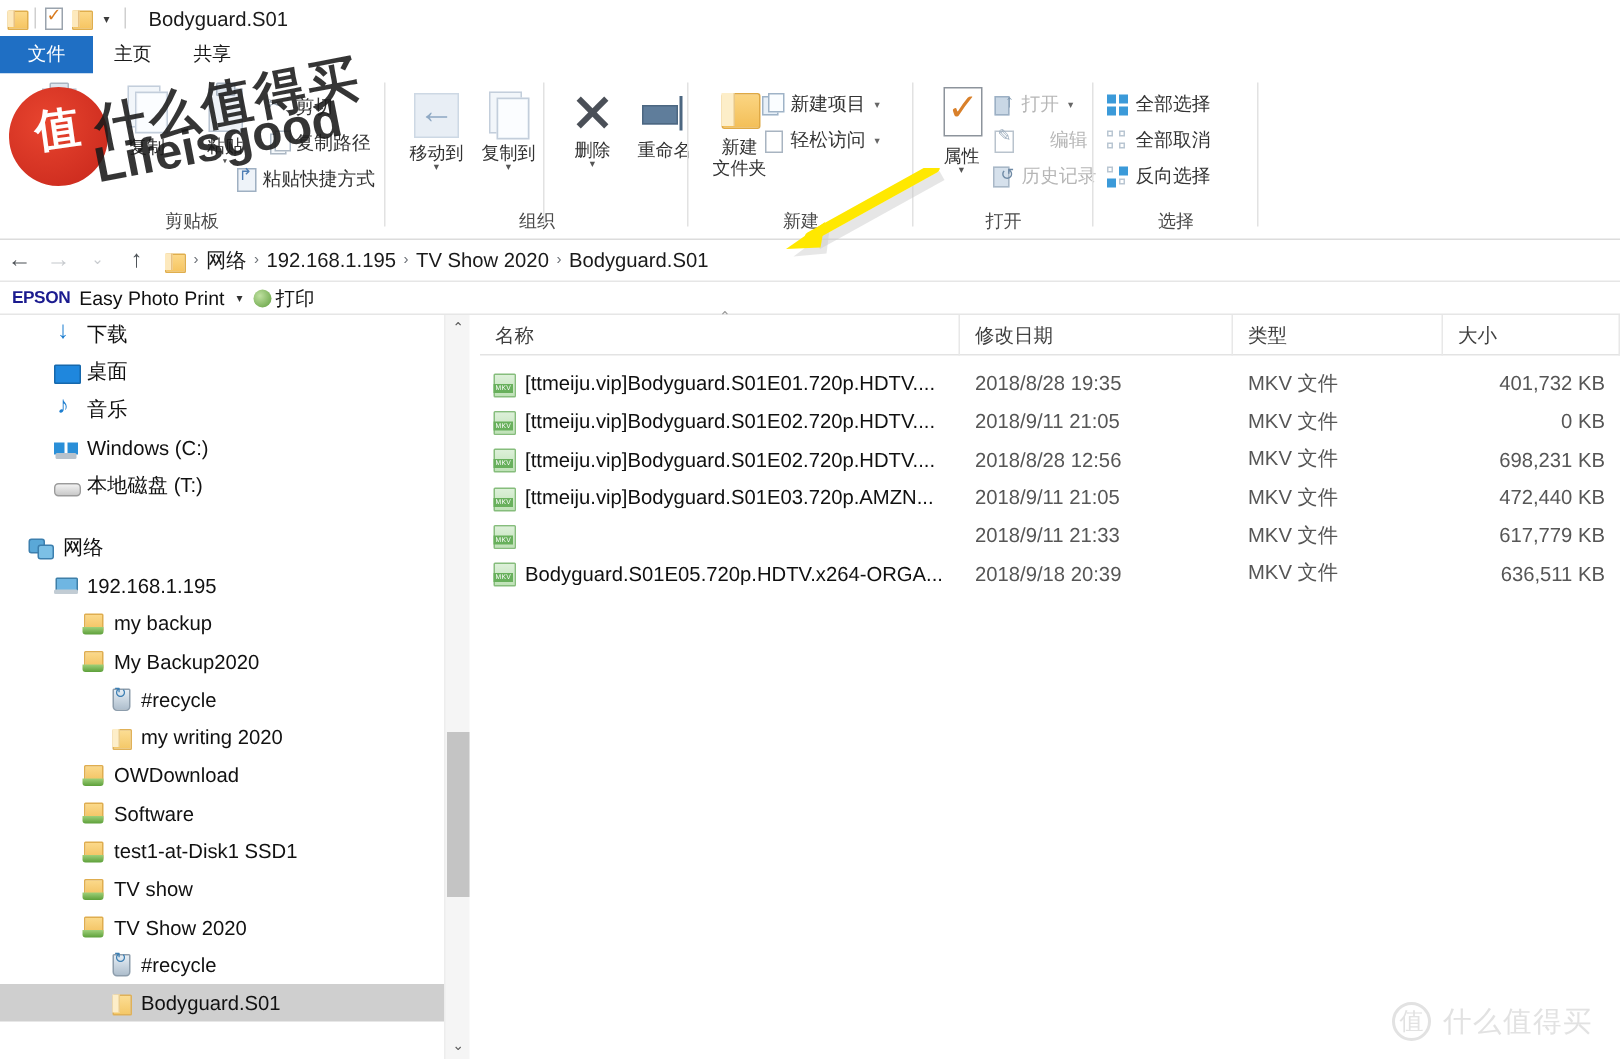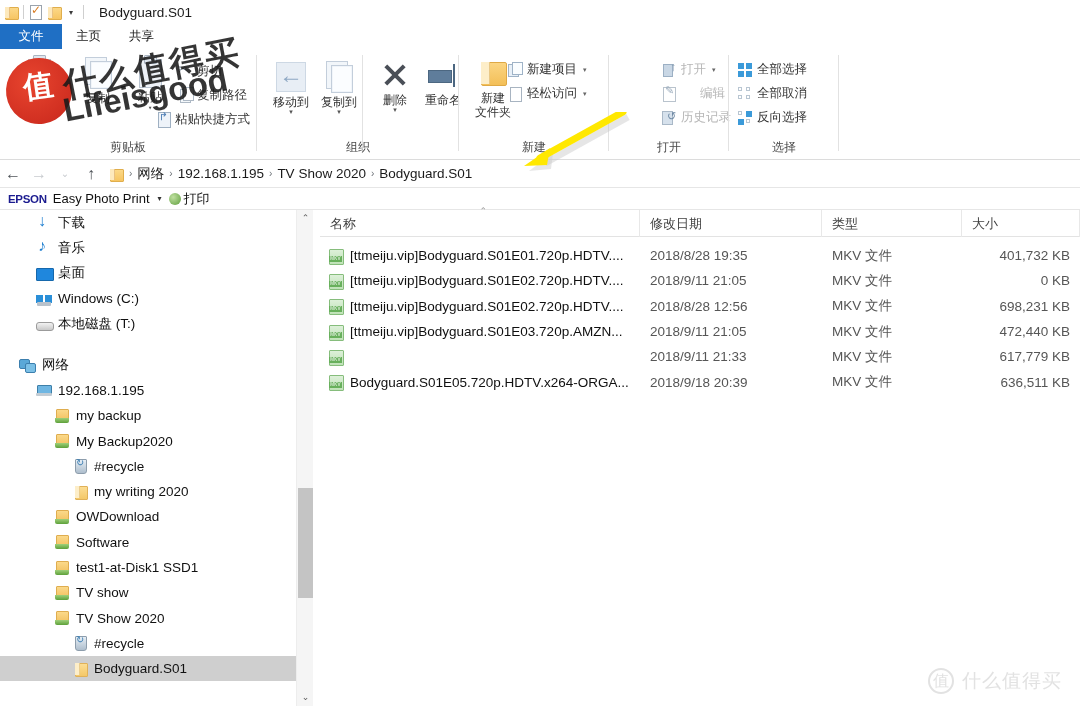--- a/index.html
+++ b/index.html
@@ -555,20 +555,25 @@
       <div class="smallbtn" style="left:48px; top:36px;">
         <span class="ic ic-sm ic-easyaccess"></span>
         <span>轻松访问</span>
         <span class="cv">▾</span>
       </div>
       <div class="glabel">新建</div>
     </div>
     <div class="gdiv" style="left:608px;"></div>
 
     <div class="rgroup" style="left:610px; width:118px;">
+      <div class="bigbtn" style="left:4px; top:8px;">
+        <span class="ic ic-props"></span>
+        <span class="lbl">属性</span>
+        <span class="dd">▾</span>
+      </div>
       <div class="smallbtn dis" style="left:52px; top:12px;">
         <span class="ic ic-sm ic-open"></span>
         <span>打开</span>
         <span class="cv">▾</span>
       </div>
       <div class="smallbtn dis" style="left:52px; top:36px;gap:23px;">
         <span class="ic ic-sm ic-edit"></span>
         <span>编辑</span>
       </div>
       <div class="smallbtn dis" style="left:52px; top:60px;">
@@ -639,27 +644,27 @@
   </div>
 
   <div class="navpane" id="navpane">
       <div class="navrow">
         <span style="width: 36px; flex: 0 0 auto;"></span>
         <span class="nic nic-dl"></span>
         <span class="nlabel">下载</span>
       </div>
       <div class="navrow">
         <span style="width: 36px; flex: 0 0 auto;"></span>
+        <span class="nic nic-desktop"></span>
+        <span class="nlabel">桌面</span>
+      </div>
+      <div class="navrow">
+        <span style="width: 36px; flex: 0 0 auto;"></span>
         <span class="nic nic-music"></span>
         <span class="nlabel">音乐</span>
-      </div>
-      <div class="navrow">
-        <span style="width: 36px; flex: 0 0 auto;"></span>
-        <span class="nic nic-desktop"></span>
-        <span class="nlabel">桌面</span>
       </div>
       <div class="navrow">
         <span style="width: 36px; flex: 0 0 auto;"></span>
         <span class="nic nic-winc"></span>
         <span class="nlabel">Windows (C:)</span>
       </div>
       <div class="navrow">
         <span style="width: 36px; flex: 0 0 auto;"></span>
         <span class="nic nic-disk"></span>
         <span class="nlabel">本地磁盘 (T:)</span>

